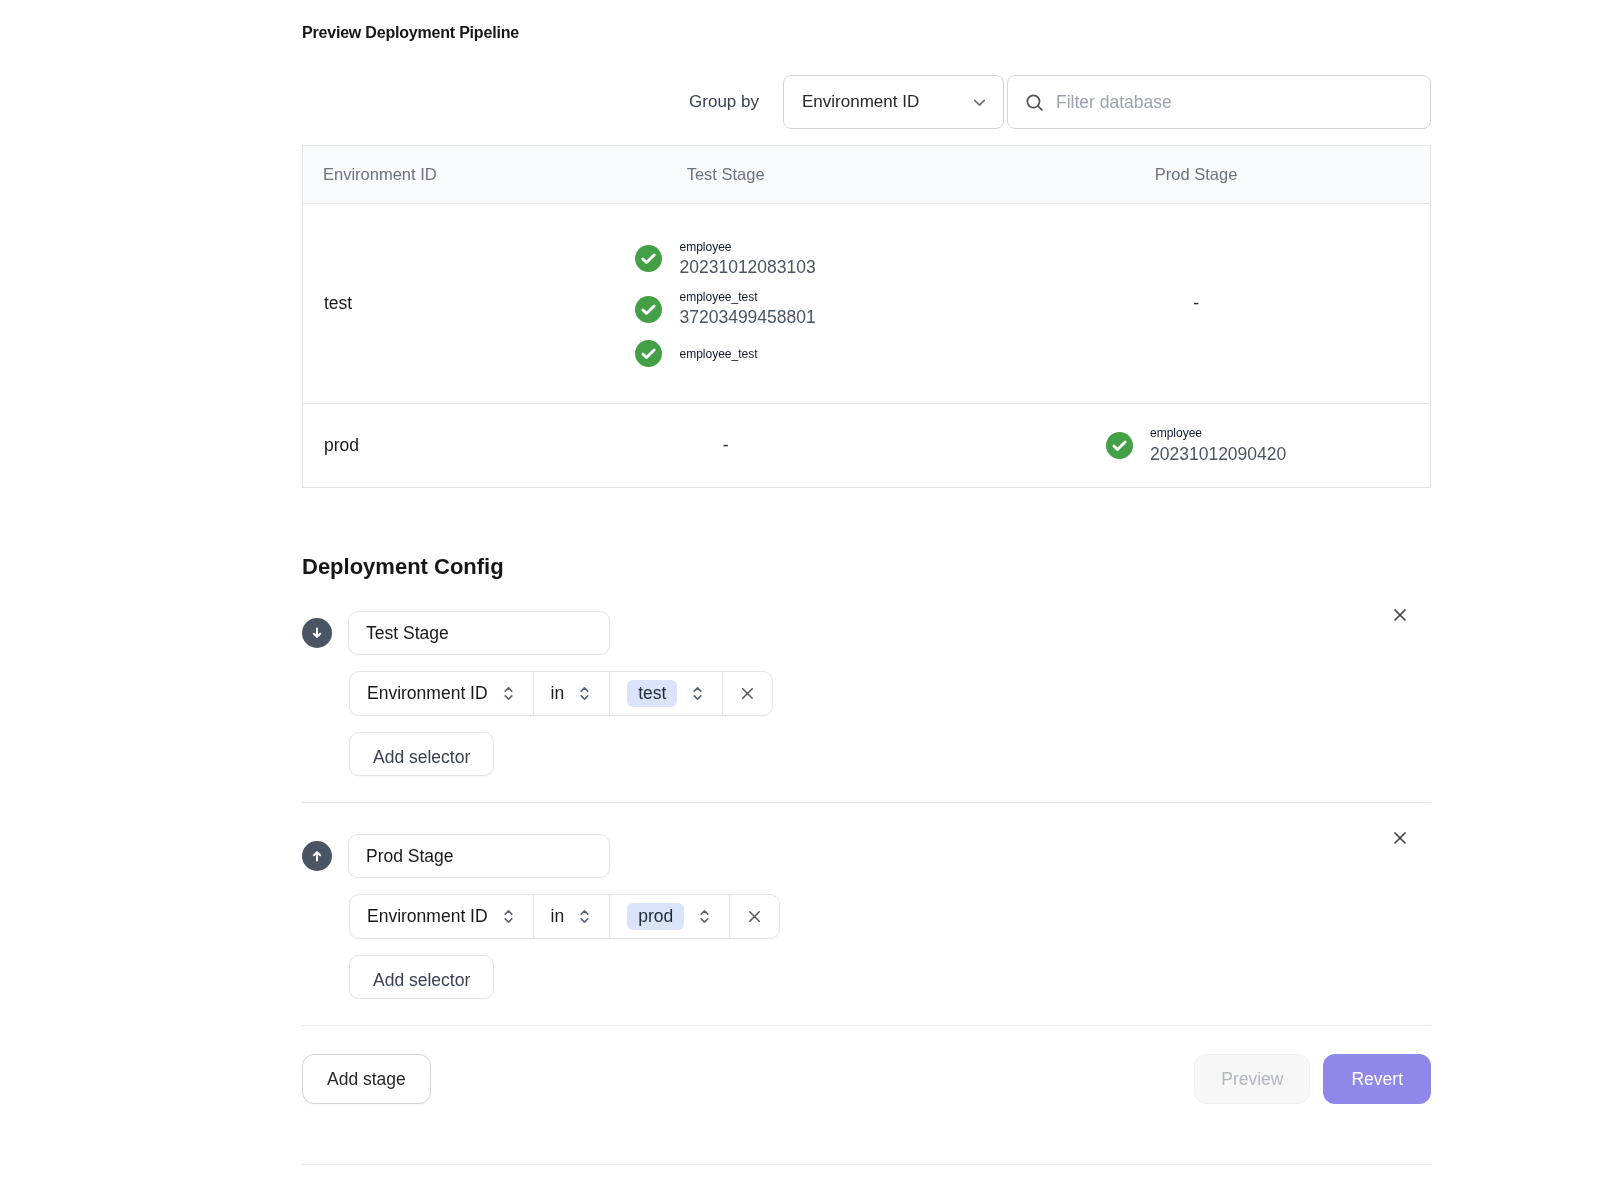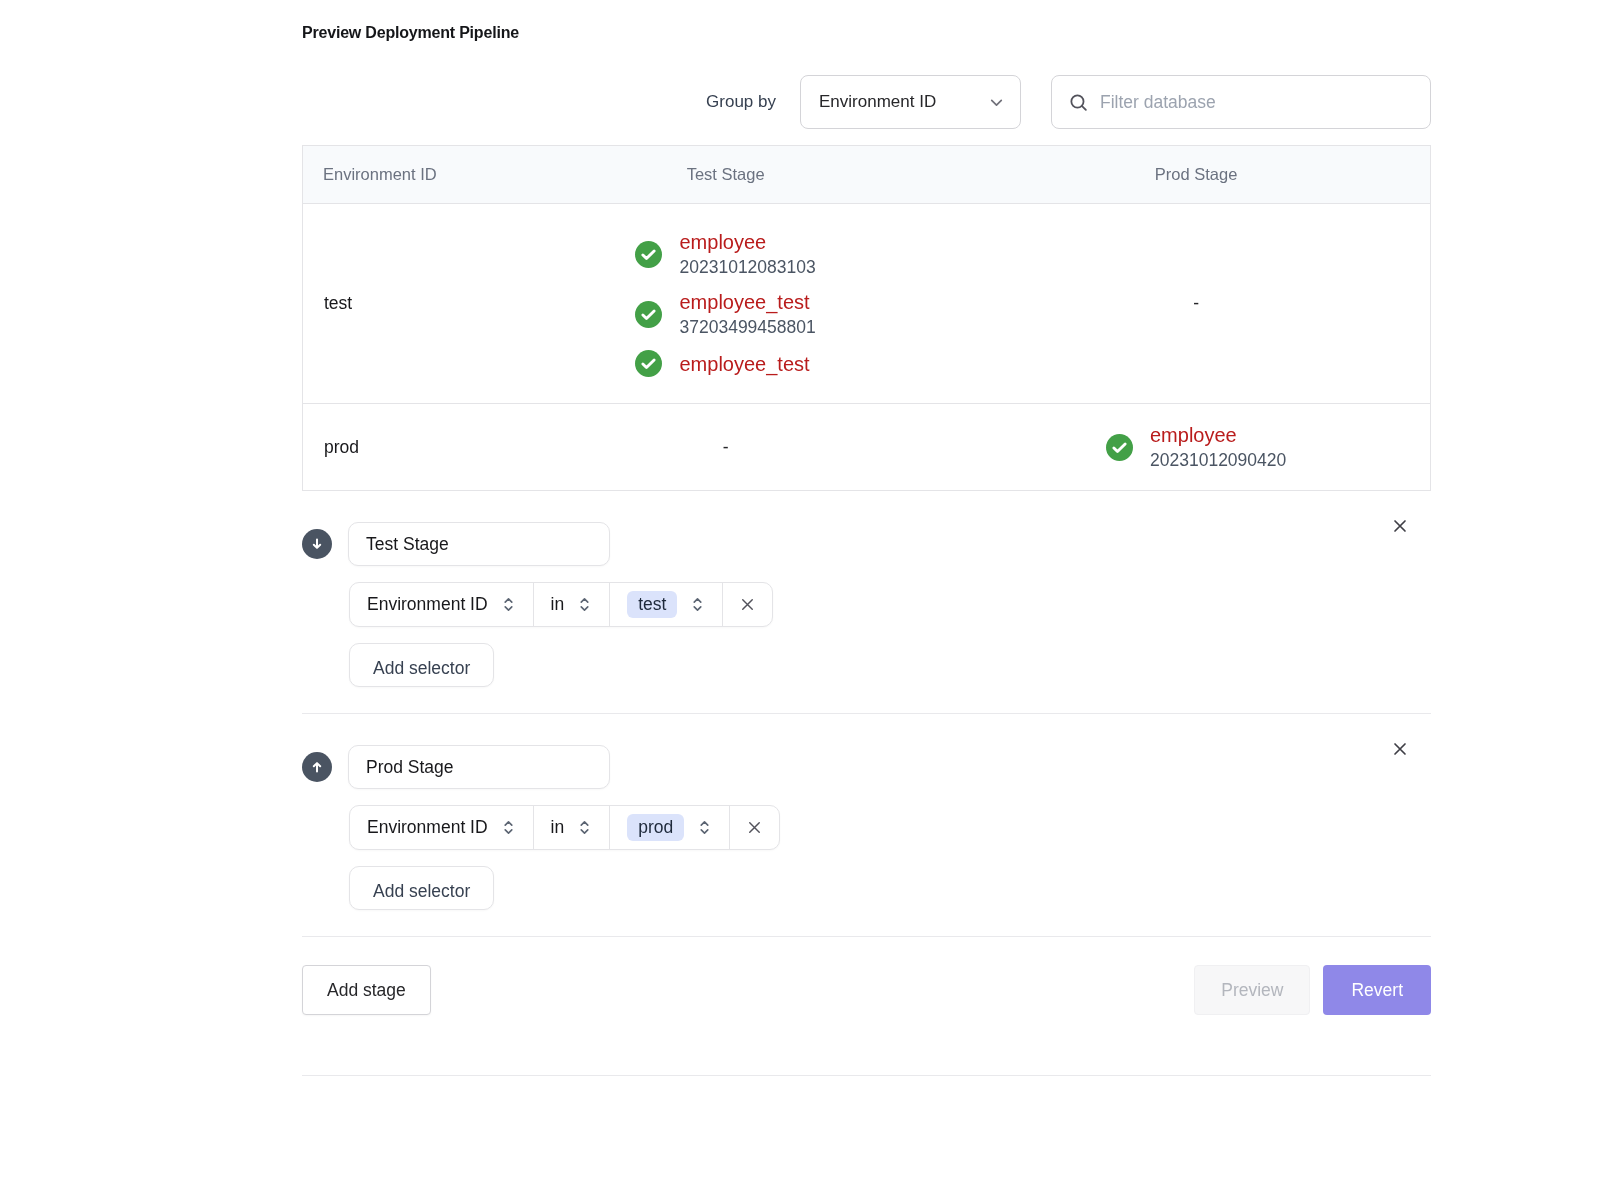--- a/index.html
+++ b/index.html
@@ -8,43 +8,43 @@
   .container { margin-left:302px; width:1129px; padding-top:24px; }
 
   .page-title { font-size:16px; font-weight:700; color:#151619; letter-spacing:-0.2px; }
 
   
   .toolbar { display:flex; justify-content:flex-end; align-items:center; margin-top:33px; }
   .group-by-label { font-size:17px; color:#374151; margin-right:24px; }
   .dropdown { width:221px; height:54px; border:1px solid #d4d4d8; border-radius:8px;
               display:flex; align-items:center; justify-content:space-between;
               padding:0 15px 0 18px; font-size:17px; color:#27272a; background:#fff; cursor:pointer; }
-  .filter-box { width:380px; height:54px; border:1px solid #d4d4d8; border-radius:8px;
-                display:flex; align-items:center; gap:11px; padding:0 16px; margin-left:30px; background:#fff; }
+  .filter-box { width:424px; height:54px; border:1px solid #d4d4d8; border-radius:8px;
+                display:flex; align-items:center; gap:11px; padding:0 16px; margin-left:3px; background:#fff; }
   .filter-box input { border:none; outline:none; font-size:17.5px; flex:1;
                       font-family:"Liberation Sans", sans-serif; color:#27272a; }
   .filter-box input::placeholder { color:#9ca3af; }
 
   
   .ptable { margin-top:16px; border:1px solid #e4e4e7; }
   .thead { display:grid; grid-template-columns:16.5% 42% 41.5%; background:#f8fafc;
            height:57px; align-items:center; color:#6b7280; font-size:16.5px; }
   .th { text-align:center; }
   .th.first { text-align:left; padding-left:20px; }
   .trow { display:grid; grid-template-columns:16.5% 42% 41.5%; border-top:1px solid #e4e4e7;
           align-items:center; }
   .trow.r-test { min-height:200px; }
   .trow.r-prod { min-height:84px; }
   .td-env { padding-left:21px; font-size:17.5px; color:#18181b; }
   .td-stage { display:flex; justify-content:center; font-size:17.5px; color:#27272a; }
   .db-list { display:flex; flex-direction:column; gap:12px; padding:19px 0; }
   .db-item { display:flex; align-items:center; gap:17px; }
   .db-check { width:27px; height:27px; flex:0 0 27px; }
   .db-text { display:flex; flex-direction:column; gap:3px; }
-  .db-name { font-size:20px; color:#b91c1c; line-height:1.2; }
+  .db-name { font-size:12px; color:#0f172a; line-height:1.2; }
   .db-version { font-size:17.5px; color:#4b5563; line-height:1.2; }
 
   
   .config-title { margin-top:66px; font-size:22px; font-weight:700; color:#151619; }
   .stage-block { margin-top:31px; position:relative; }
   .stage-head { display:flex; align-items:center; gap:16px; }
   .move-btn { width:30px; height:30px; border-radius:50%; background:#4a5462; border:none;
               display:flex; align-items:center; justify-content:center; cursor:pointer; }
   .stage-name-input { width:262px; height:44px; border:1px solid #e4e4e7; border-radius:10px;
                       padding:0 17px; font-size:17.5px; color:#18181b; outline:none;
@@ -60,21 +60,21 @@
   .seg.last { border-right:none; padding:0 15px; }
   .value-badge { background:#dbe3fb; border-radius:6px; padding:3px 11px; font-size:17.5px; color:#1e293b; }
   .add-selector { margin-left:47px; margin-top:16px; height:44px; padding:14px 23px;
                   border:1px solid #e4e4e7; border-radius:10px; background:#fff;
                   font-size:17.5px; color:#374151; cursor:pointer;
                   font-family:"Liberation Sans", sans-serif; box-shadow:0 1px 2px rgba(0,0,0,0.03); }
   .hdivider { border-top:1px solid #e9e9ec; margin-top:26px; }
 
   
   .footer { display:flex; align-items:center; margin-top:28px; }
-  .btn { height:50px; border-radius:4px; font-size:17.5px; cursor:pointer;
+  .btn { height:50px; border-radius:12px; font-size:17.5px; cursor:pointer;
          font-family:"Liberation Sans", sans-serif; }
   .add-stage { padding:0 24px; border:1px solid #d4d4d8; background:#fff; color:#27272a;
                box-shadow:0 1px 2px rgba(0,0,0,0.04); }
   .spacer { flex:1; }
   .revert { padding:0 26px; border:1px solid #f0f0f2; background:#f7f7f8; color:#b3b6bd; cursor:default; }
   .update { padding:0 28px; border:none; background:#8f88e8; color:#ffffff; margin-left:13px; }
   .bottom-divider { border-top:1px solid #e9e9ec; margin-top:60px; }
 </style>
 </head>
 <body>
@@ -170,20 +170,21 @@
             <span class="db-text">
               <span class="db-name">employee</span>
               <span class="db-version">20231012090420</span>
             </span>
           </div>
         </div>
       </div>
     </div>
   </div>
 
+  <h2 class="config-title">Deployment Config</h2>
 
   <div class="stage-block">
     <button class="stage-close">
       <svg width="20" height="20" viewBox="0 0 20 20" fill="none">
           <path d="M5 5l10 10M15 5L5 15" stroke="#3f3f46" stroke-width="1.7" stroke-linecap="round"></path>
         </svg>
     </button>
     <div class="stage-head">
       <button class="move-btn">
         <span style="line-height:0;">

